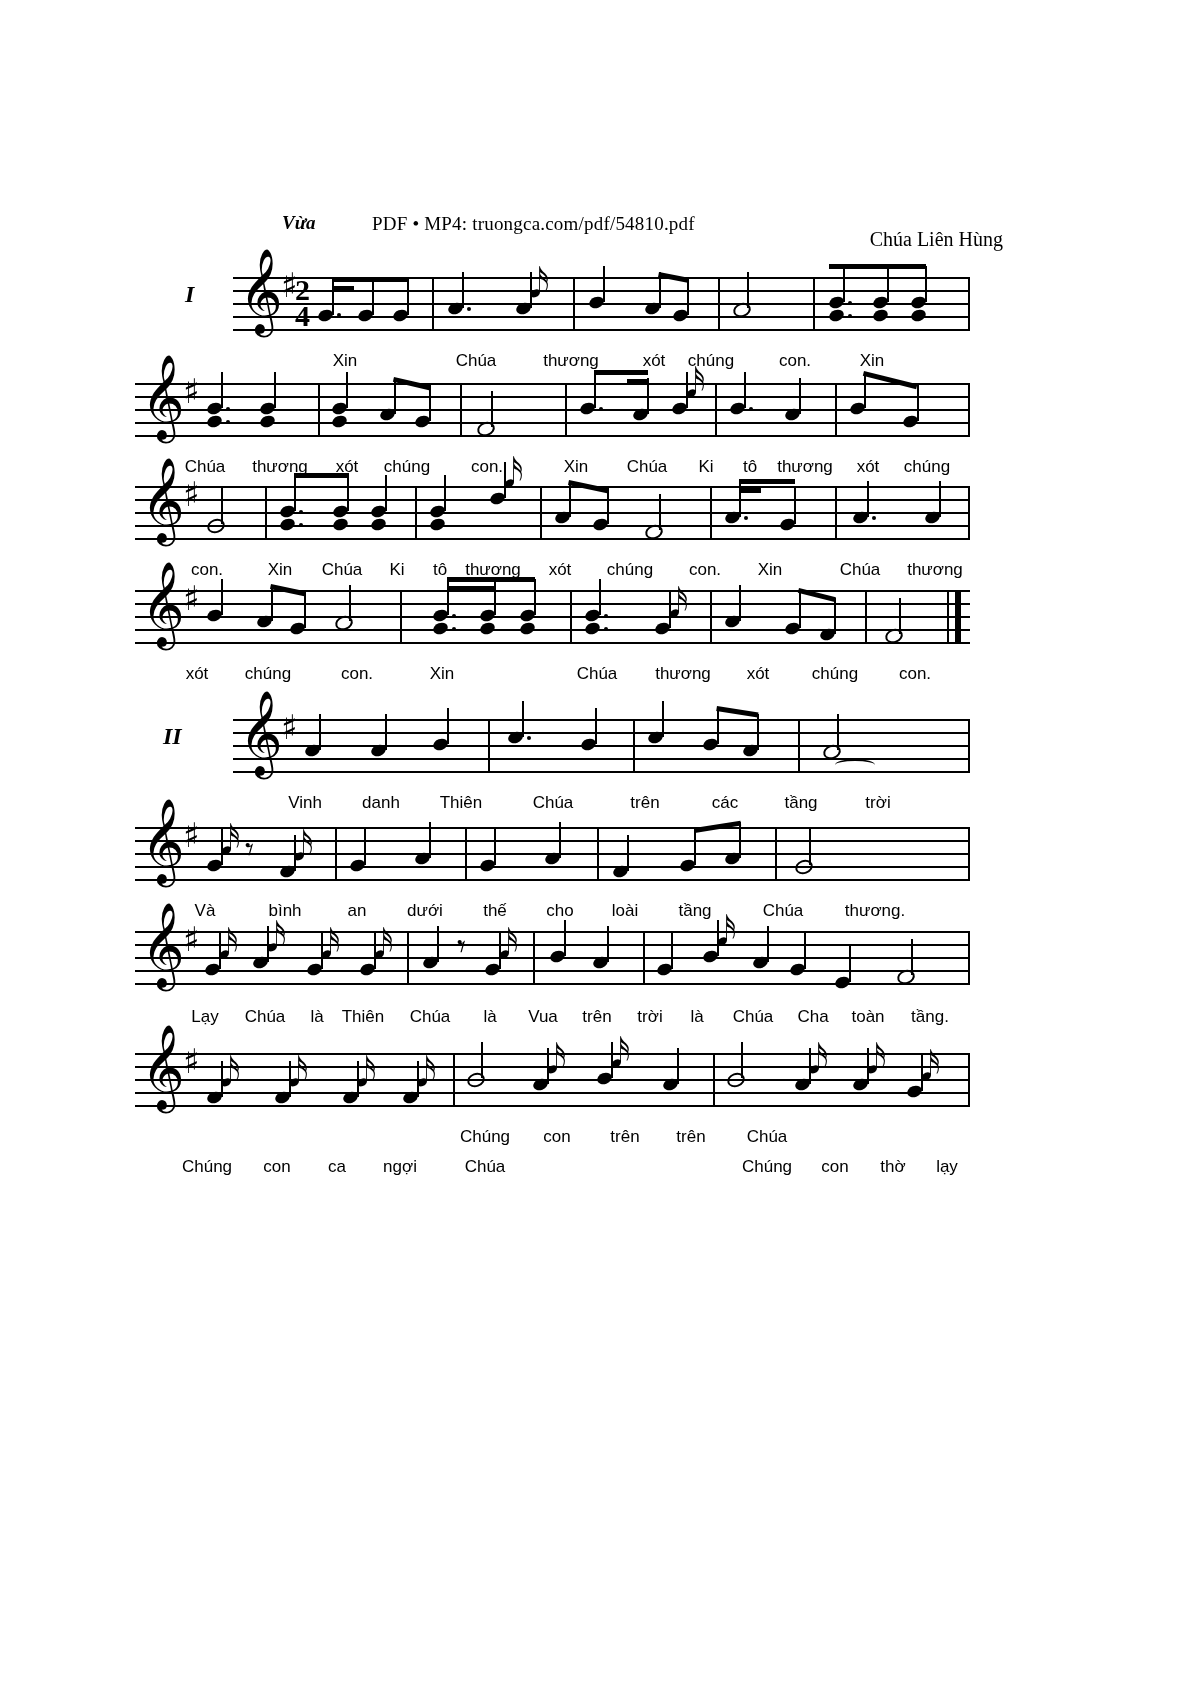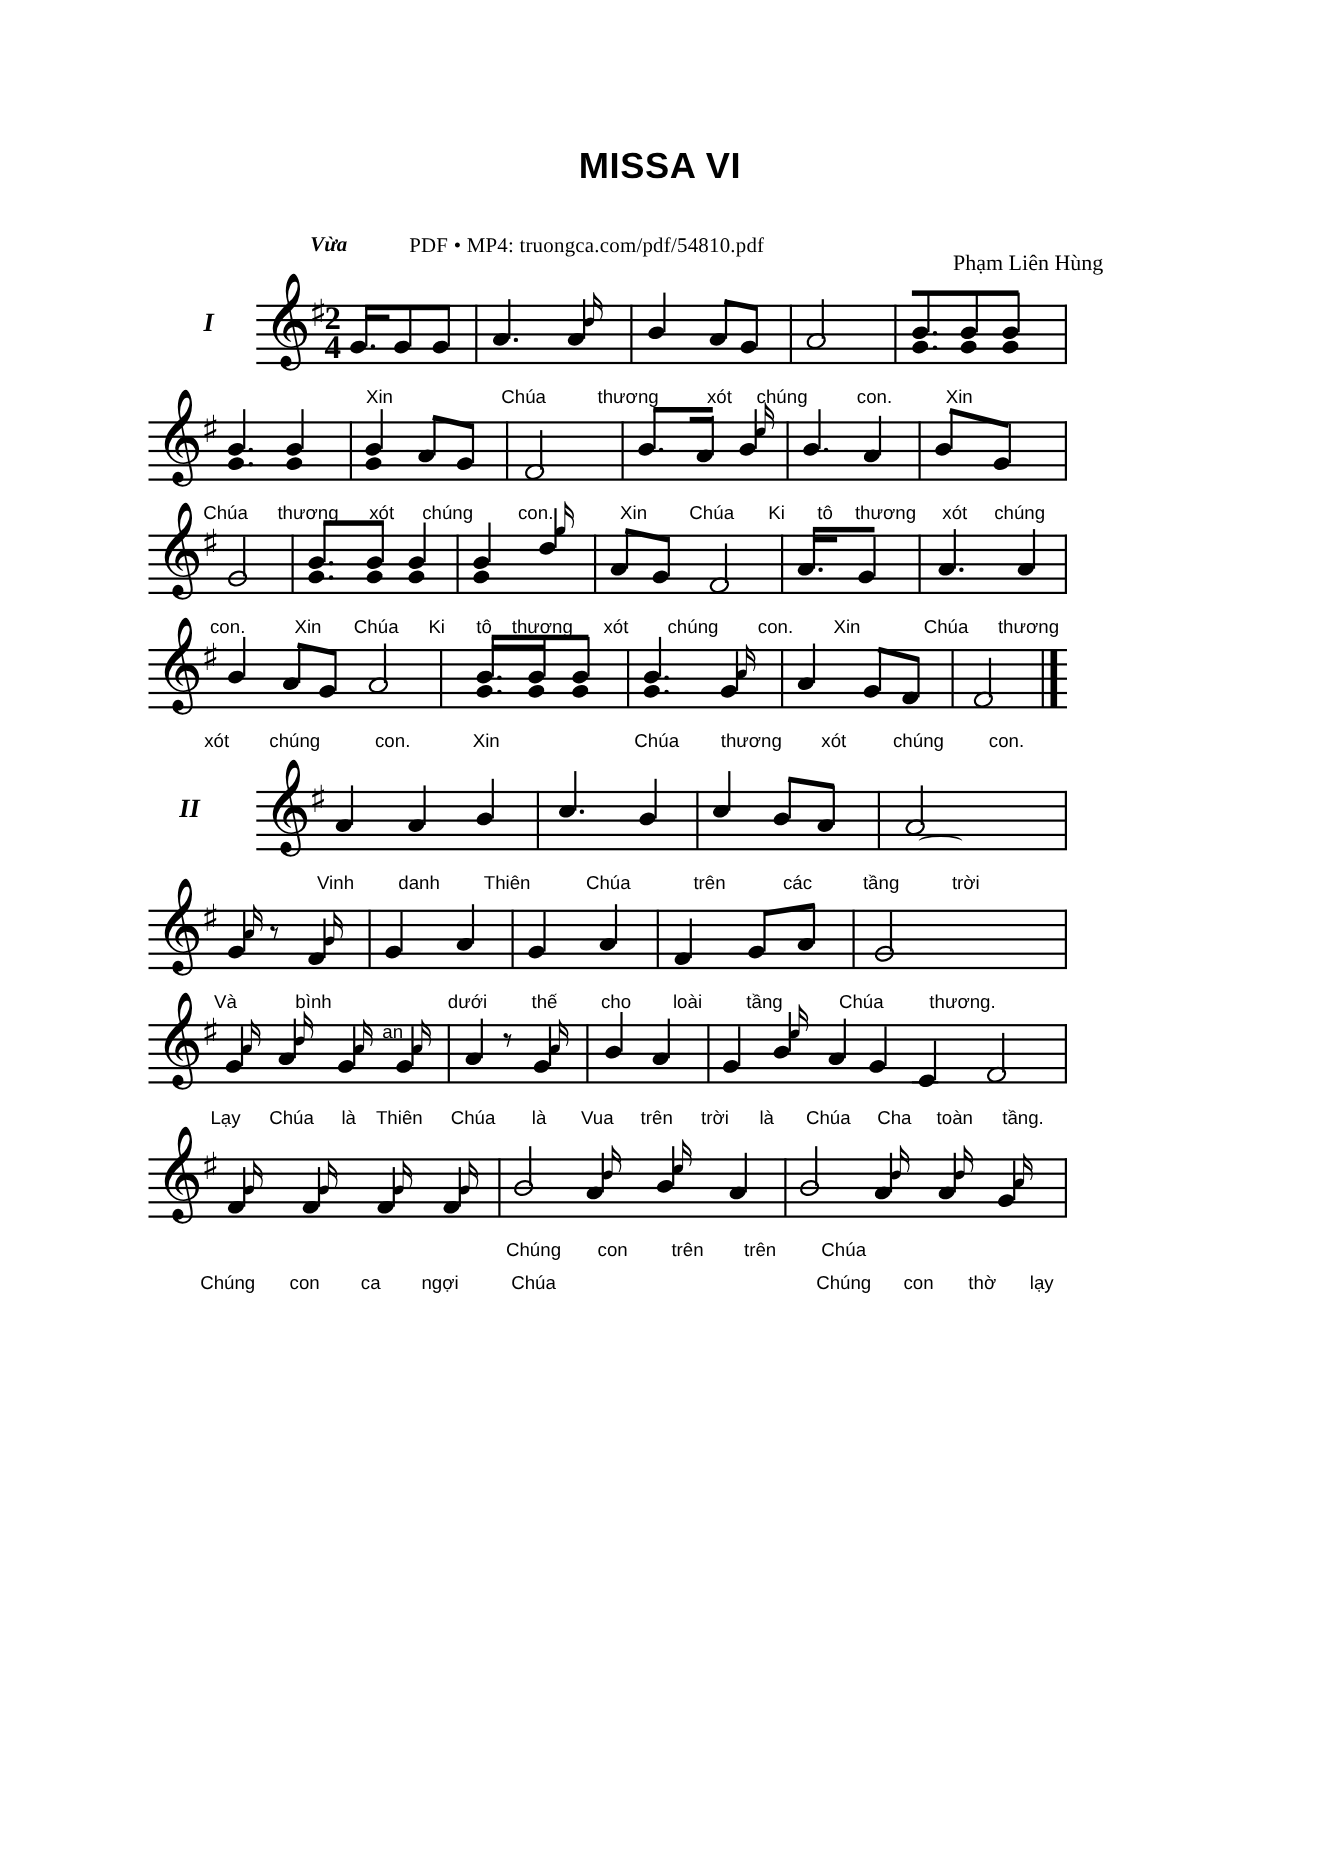--- a/index.html
+++ b/index.html
@@ -198,24 +198,23 @@
     font-size: 17px;
     white-space: nowrap;
     transform: translateX(-50%);
   }
 </style>
 </head>
 <body>
 
 <div class="page">
 
-  <div class="title">MISSA VI</div>
   <div class="tempo">Vừa</div>
   <div class="pdfline">PDF • MP4: truongca.com/pdf/54810.pdf</div>
-  <div class="composer">Phạm Liên Hùng</div>
+  <div class="composer">Chúa Liên Hùng</div>
 
   <div class="section-label" style="top:281px; left:185px;">I</div>
   <div class="section-label" style="top:723px; left:163px;">II</div>
 
   <div class="system" style="left:233px; top:277px; width:737px;">
     <div class="staff">
       <div class="line l0"></div>
         <div class="line l1"></div>
         <div class="line l2"></div>
         <div class="line l3"></div>
@@ -629,21 +628,21 @@
 
     <div class="barline" style="left:640px;"></div>
 
     <div class="note open" style="left:660px; top:33px;"></div>
     <div class="stem" style="left:674px; top:2px;"></div>
 
     <div class="barline" style="left:833px;"></div>
 
     <div class="lyric" style="left:70px; top:74px;">Và</div>
     <div class="lyric" style="left:150px; top:74px;">bình</div>
-    <div class="lyric" style="left:222px; top:74px;margin-top:28px;">an</div>
+    <div class="lyric" style="left:222px; top:74px;">an</div>
     <div class="lyric" style="left:290px; top:74px;">dưới</div>
     <div class="lyric" style="left:360px; top:74px;">thế</div>
     <div class="lyric" style="left:425px; top:74px;">cho</div>
     <div class="lyric" style="left:490px; top:74px;">loài</div>
     <div class="lyric" style="left:560px; top:74px;">tầng</div>
     <div class="lyric" style="left:648px; top:74px;">Chúa</div>
     <div class="lyric" style="left:740px; top:74px;">thương.</div>
   </div>
 
   <div class="system" style="left:135px; top:931px; width:835px;">

